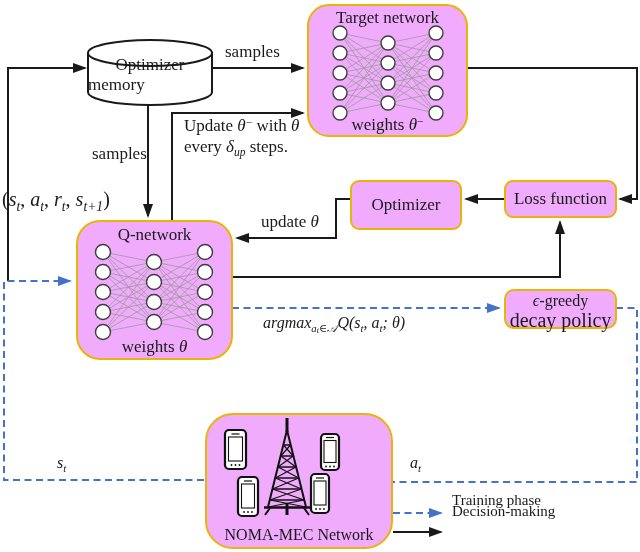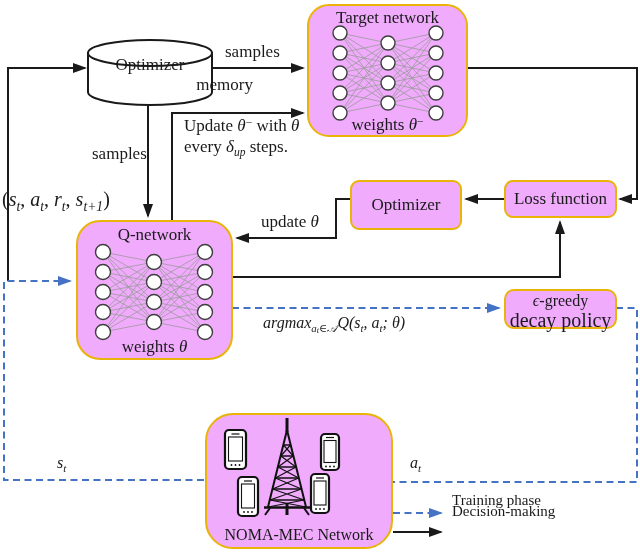--- a/index.html
+++ b/index.html
@@ -51,21 +51,21 @@
       <path d="M393 513 H441" marker-end="url(#mA)"></path>
     </g>
 
     <g>
       <path d="M88 53 V92 a62 13 0 0 0 124 0 V53 z" fill="#fff" stroke="#1a1a1a" stroke-width="2"></path>
       <ellipse cx="150" cy="53" rx="62" ry="13" fill="#fff" stroke="#1a1a1a" stroke-width="2"></ellipse>
     </g>
   </svg>
 
   <div class="lbl" style="left:88px;top:56px;width:124px;text-align:center;">Optimizer</div>
-  <div class="lbl" style="left:88px;top:76px;width:124px;text-align:right;padding-left:41px;">memory</div>
+  <div class="lbl" style="left:88px;top:76px;width:124px;text-align:left;">memory</div>
 
   <div class="box" style="left:307px;top:4px;width:161px;height:133px;border-radius:22px;">
     <svg class="nn" width="157" height="129">
         <line x1="31" y1="27" x2="79" y2="37" stroke="#9b9b9b" stroke-width="0.8"></line>
         <line x1="31" y1="27" x2="79" y2="57" stroke="#9b9b9b" stroke-width="0.8"></line>
         <line x1="31" y1="27" x2="79" y2="77" stroke="#9b9b9b" stroke-width="0.8"></line>
         <line x1="31" y1="27" x2="79" y2="97" stroke="#9b9b9b" stroke-width="0.8"></line>
         <line x1="31" y1="47" x2="79" y2="37" stroke="#9b9b9b" stroke-width="0.8"></line>
         <line x1="31" y1="47" x2="79" y2="57" stroke="#9b9b9b" stroke-width="0.8"></line>
         <line x1="31" y1="47" x2="79" y2="77" stroke="#9b9b9b" stroke-width="0.8"></line>

